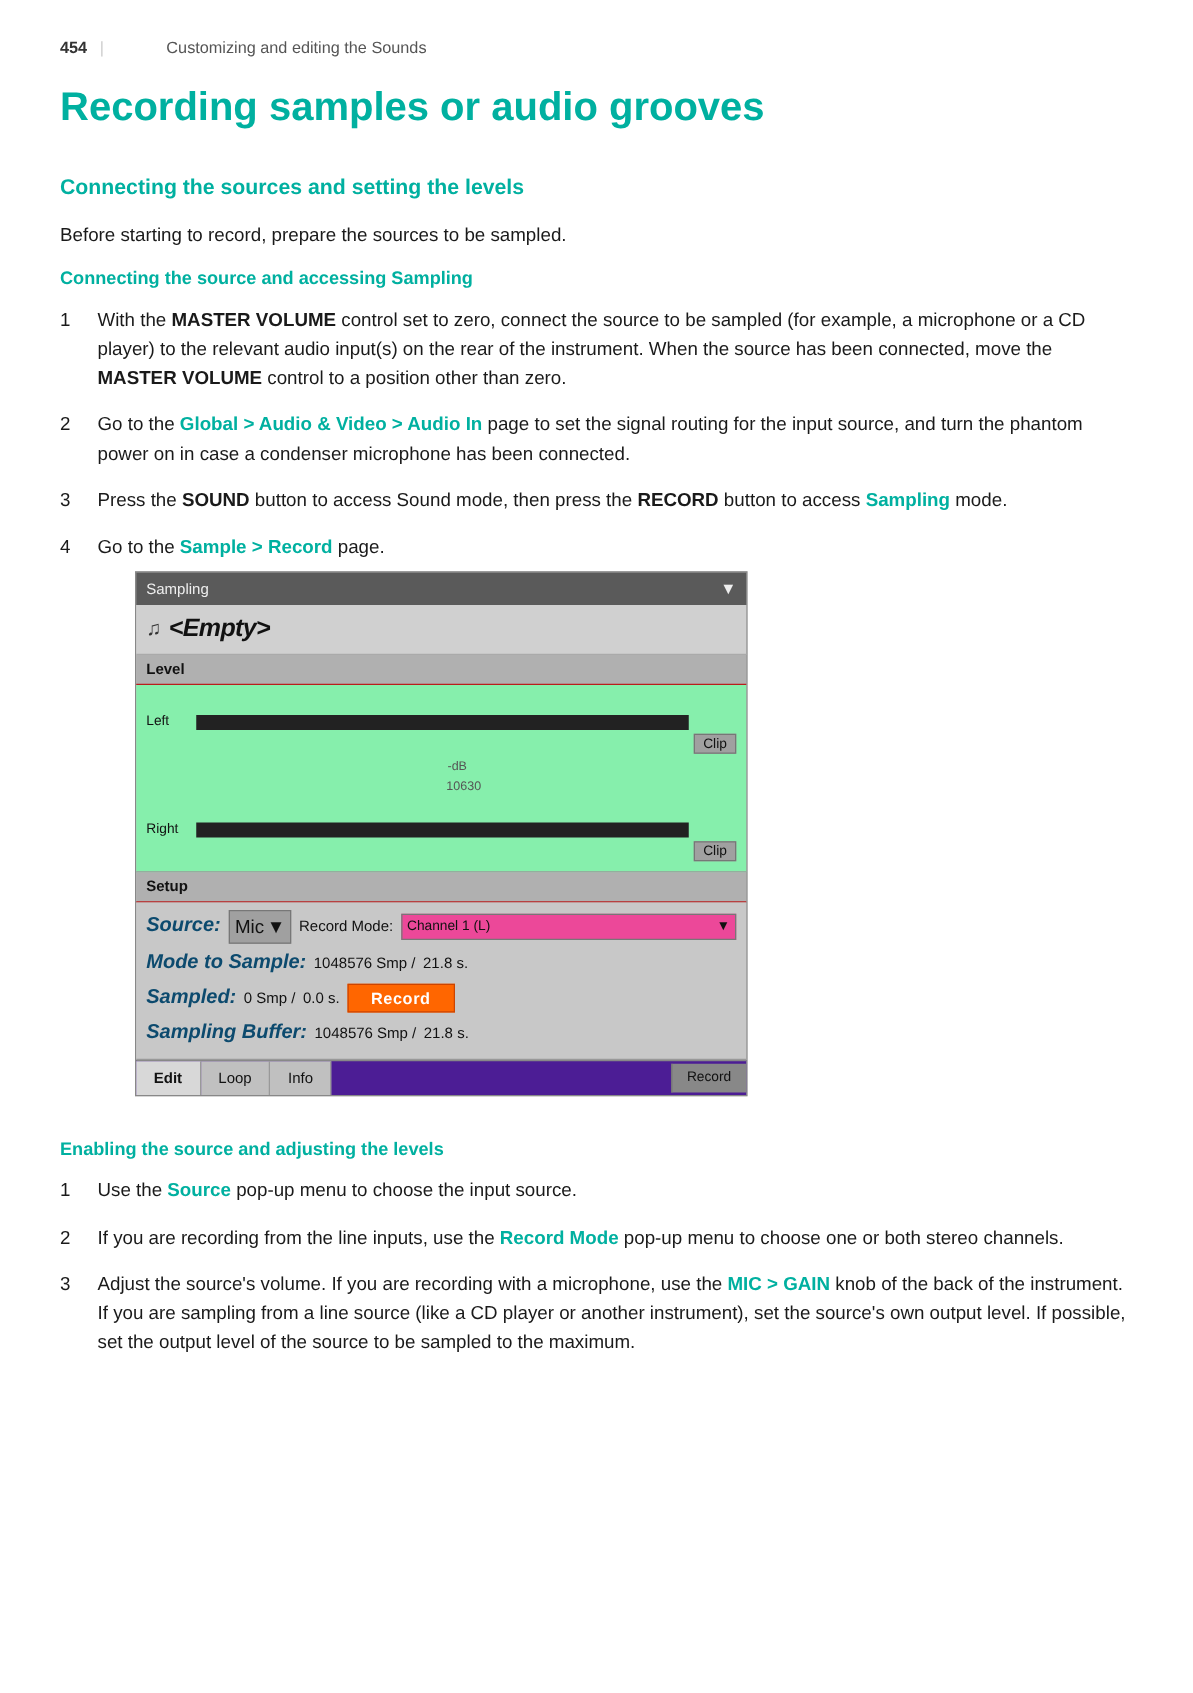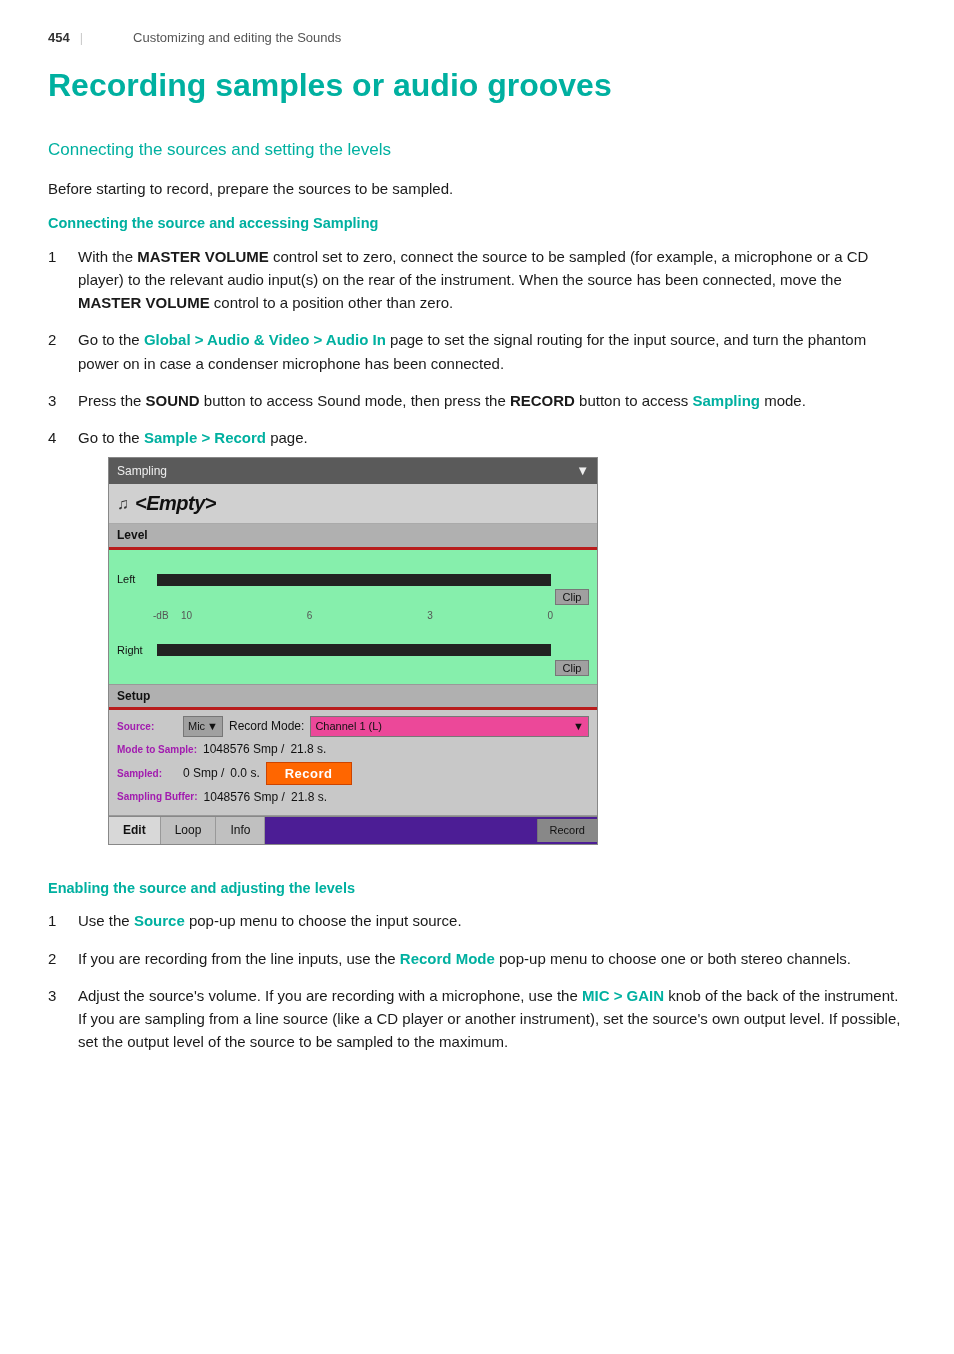--- a/index.html
+++ b/index.html
@@ -32,21 +32,21 @@
     h1 {
       font-size: 32px;
       font-weight: 900;
       color: #00b0a0;
       margin-bottom: 32px;
       margin-top: 12px;
       line-height: 1.2;
     }
     h2 {
       font-size: 17px;
-      font-weight: 400;
+      font-weight: 700;
       color: #00b0a0;
       margin-bottom: 14px;
       margin-top: 28px;
     }
     h3 {
       font-size: 14.5px;
       font-weight: 700;
       color: #00b0a0;
       margin-bottom: 10px;
     }
@@ -129,21 +129,21 @@
       color: #111;
       font-style: italic;
       letter-spacing: -0.5px;
     }
     .sampling-section-label {
       background: #b0b0b0;
       color: #111;
       font-weight: bold;
       font-size: 12px;
       padding: 2px 8px;
-      border-bottom: 3px solid #b91c1c;
+      border-bottom: 1px solid #b91c1c;
     }
     .level-section {
       background: #86efac;
       padding: 4px 8px 6px 8px;
       border-bottom: 1px solid #999;
     }
     .level-row {
       display: flex;
       align-items: center;
       gap: 4px;
@@ -177,20 +177,21 @@
       text-align: center;
       margin-top: 35px;
     }
     .db-row {
       display: flex;
       align-items: center;
       gap: 0;
       padding: 1px 0;
       margin-left: 36px;
       margin-right: 0;
+      flex-direction: column;
     }
     .db-label {
       font-size: 10px;
       color: #555;
       width: 26px;
     }
     .db-ticks {
       display: flex;
       justify-content: space-between;
       flex: 1;
@@ -204,34 +205,35 @@
       border-bottom: 1px solid #999;
     }
     .setup-row {
       display: flex;
       align-items: center;
       gap: 6px;
       margin-bottom: 3px;
       font-size: 12px;
     }
     .setup-label {
-      color: #a21caf;
-      font-weight: bold;
-      font-size: 10px;
+      color: #0c4a6e;
+      font-weight: bold;
+      font-size: 16px;
       min-width: 60px;
+      font-style: italic;
     }
     .setup-value {
       color: #111;
       font-size: 12px;
     }
     .mic-dropdown {
       background: #a0a0a0;
       border: 1px solid #777;
       color: #111;
-      font-size: 11px;
+      font-size: 15px;
       padding: 1px 4px;
       display: flex;
       align-items: center;
       gap: 2px;
       cursor: pointer;
     }
     .channel-dropdown {
       background: #ec4899;
       border: 1px solid #777;
       color: #111;

